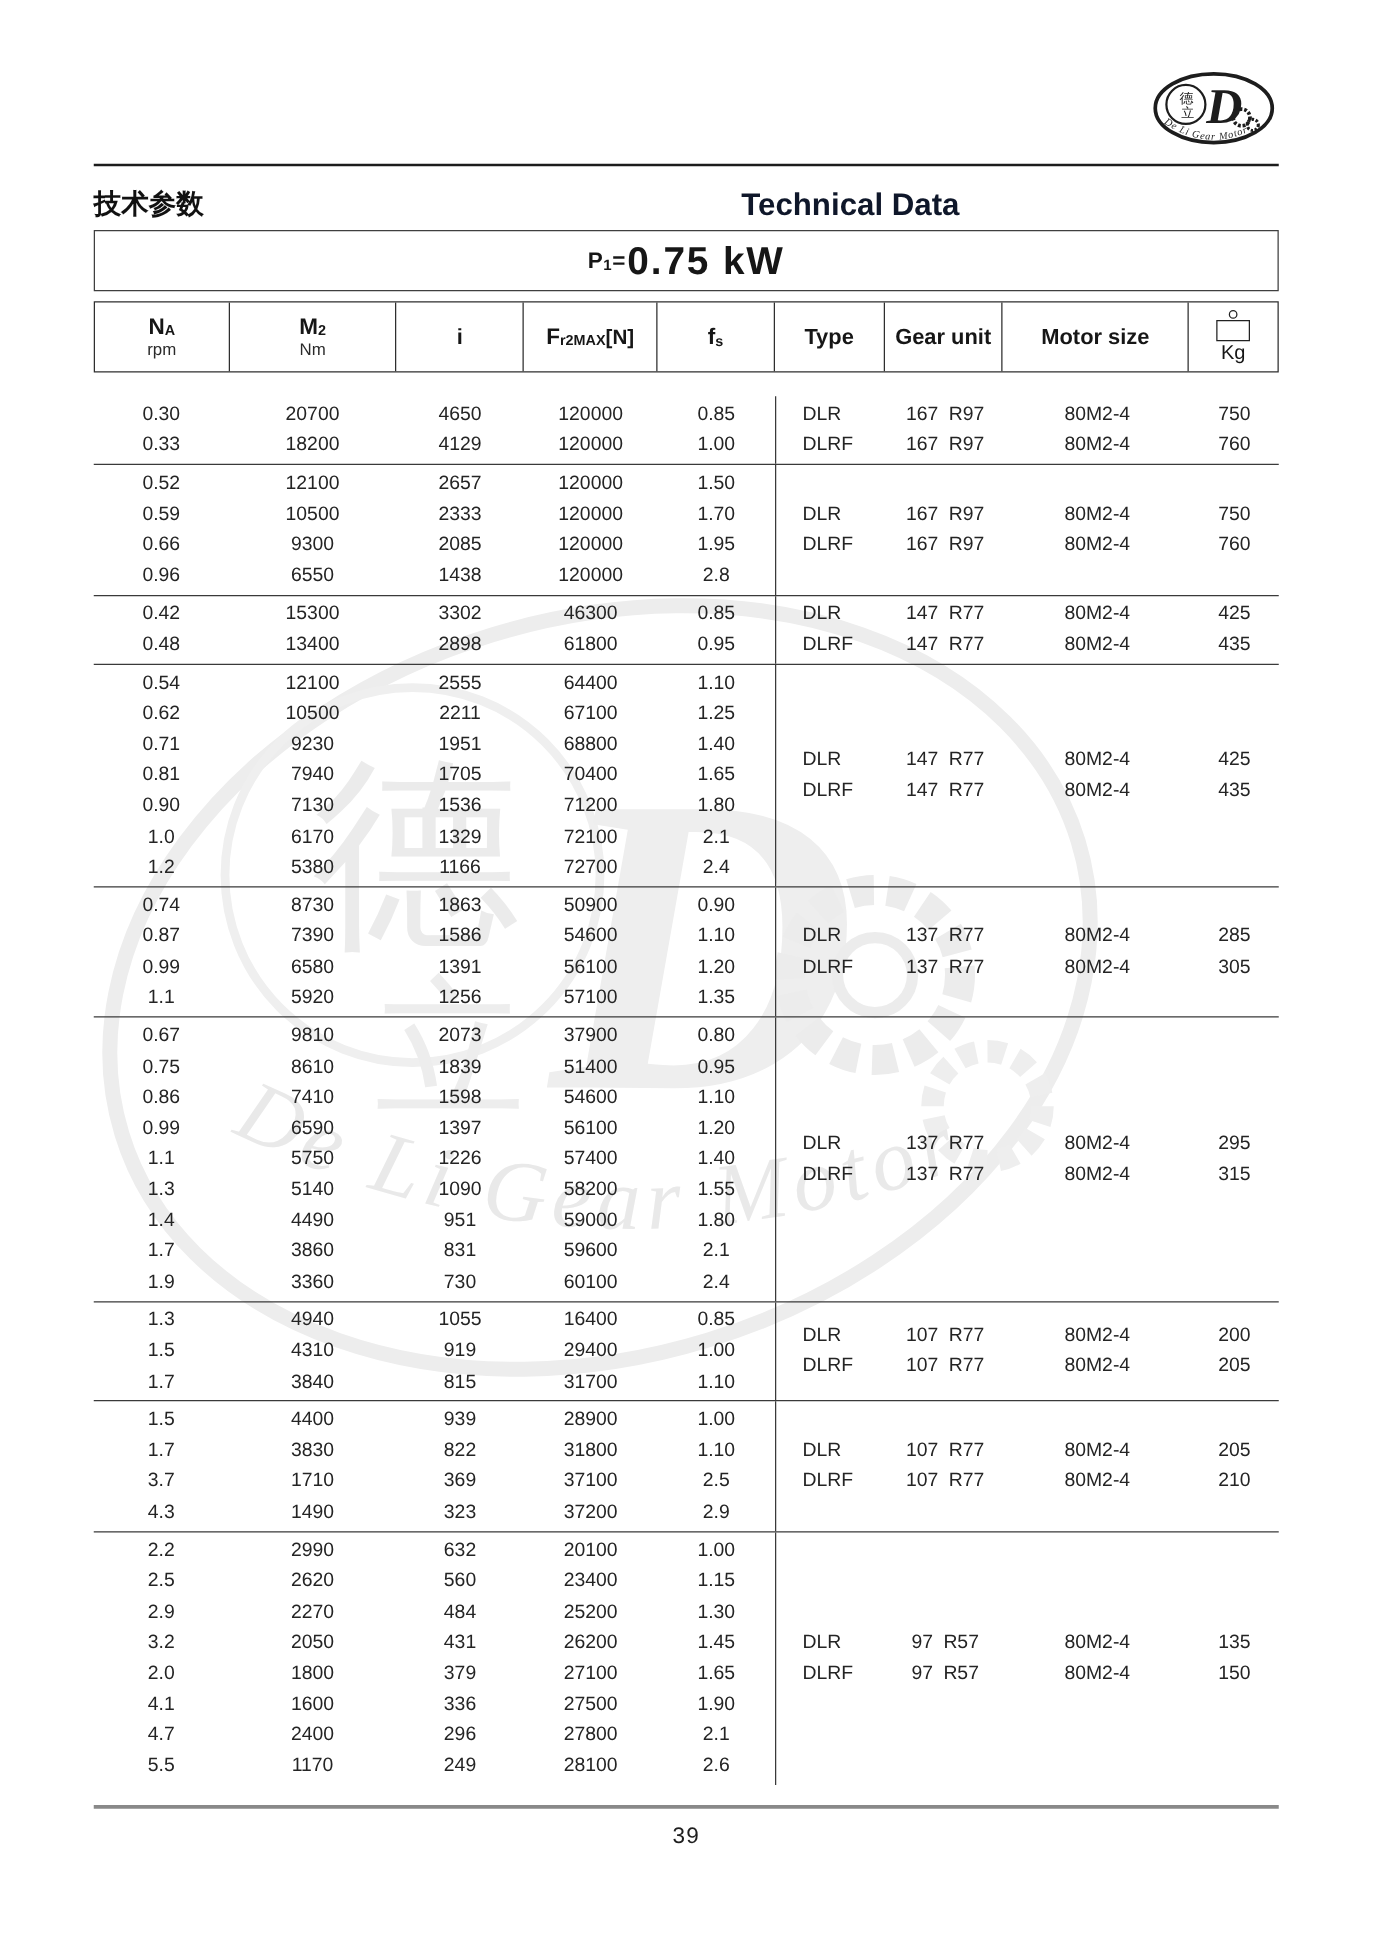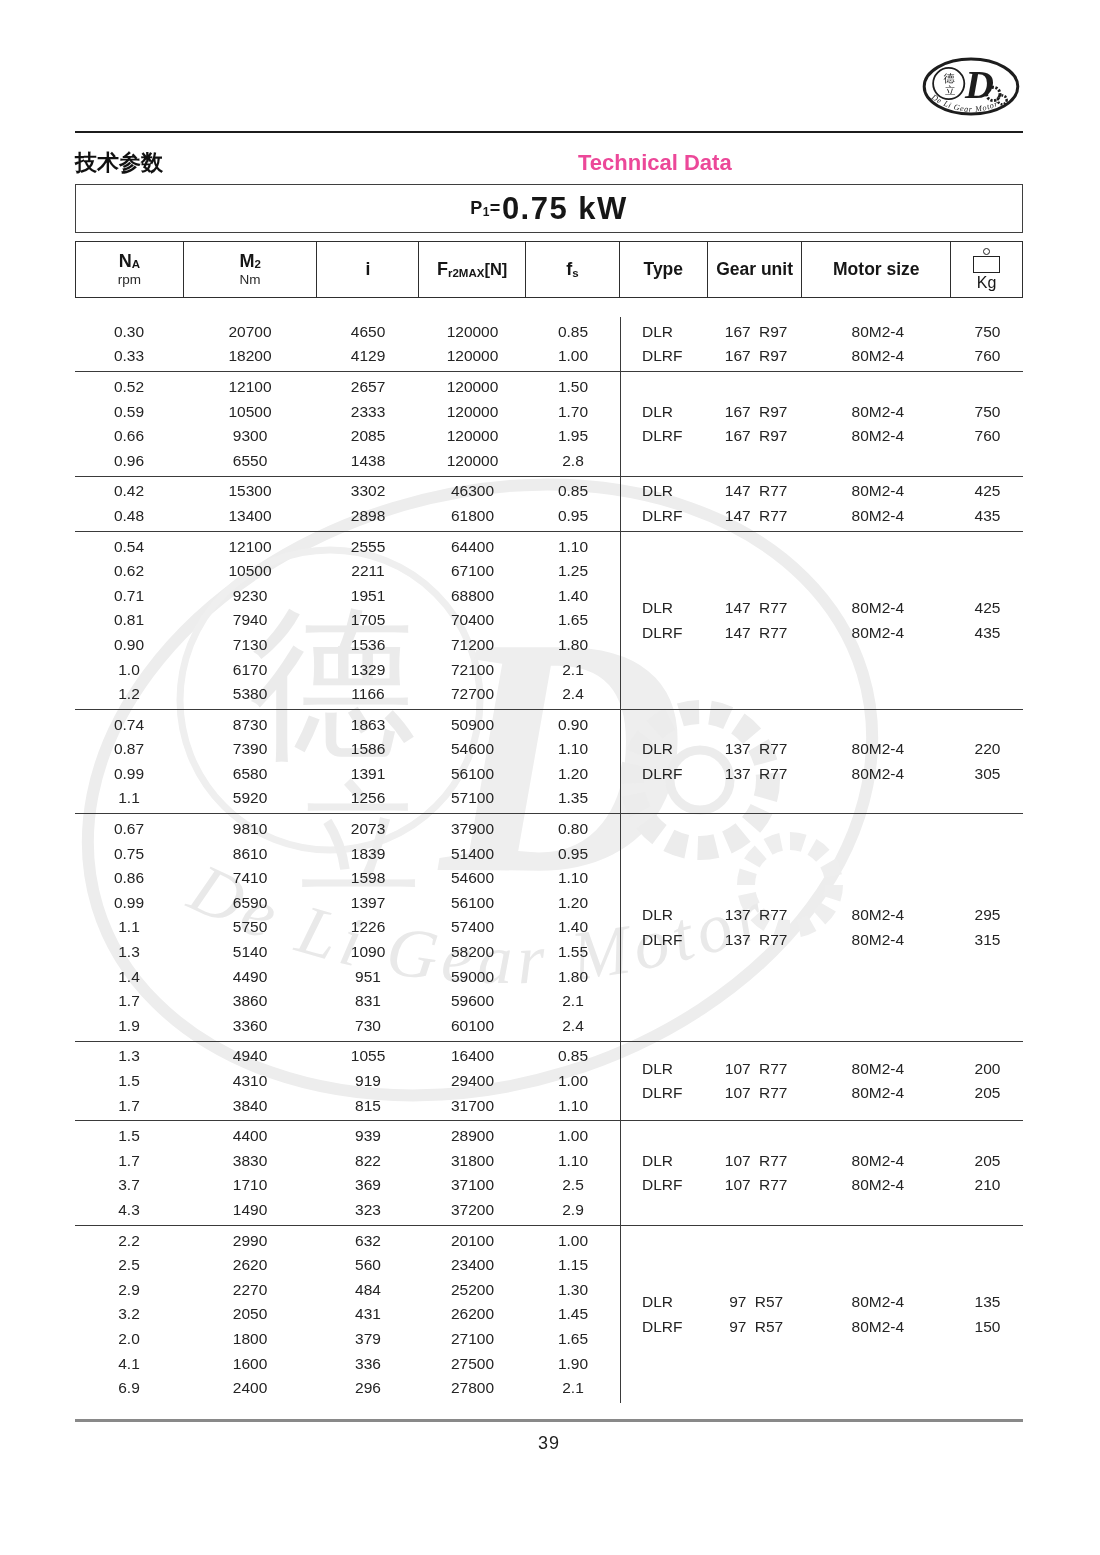--- a/index.html
+++ b/index.html
@@ -21,21 +21,21 @@
   .brand-row { display:flex; justify-content:flex-end; align-items:center; gap:16px; height:72px; }
   .brand-name {
     font-family:"Liberation Serif","DejaVu Serif",serif;
     font-size:38px; font-weight:700; letter-spacing:9px; color:#111; line-height:1;
     padding-top:6px;
   }
   .top-rule { border-top:2.2px solid #1c1c1c; margin-top:4px; }
 
   .section-row { position:relative; height:27px; margin-top:15px; }
   .title-zh { position:absolute; left:0; top:0; font-size:22px; font-weight:700; color:#111; }
-  .title-en { position:absolute; left:503px; top:2px; font-size:22px; font-weight:700; color:#ec4899; }
+  .title-en { position:absolute; left:518px; top:2px; font-size:25px; font-weight:700; color:#0f172a; }
 
   
   .power-box {
     margin-top:9px; height:49px; border:1.6px solid #3f3f3f;
     display:flex; align-items:center; justify-content:center; background:transparent;
   }
   .p-prefix { font-size:18px; font-weight:700; color:#161616; letter-spacing:0.5px; }
   .p-prefix sub { font-size:12px; font-weight:700; position:relative; top:2px; vertical-align:baseline; }
   .p-value { font-size:31px; font-weight:700; color:#161616; letter-spacing:1.5px; margin-left:1px; }
 
@@ -382,21 +382,21 @@
               <span class="lc c2">1256</span>
               <span class="lc c3">57100</span>
               <span class="lc c4">1.35</span>
             </div>
           </div>
           <div class="right">
             <div class="srow">
               <span class="rc r0">DLR</span>
               <span class="rc r1">137 R77</span>
               <span class="rc r2">80M2-4</span>
-              <span class="rc r3">220</span>
+              <span class="rc r3">285</span>
             </div>
             <div class="srow">
               <span class="rc r0">DLRF</span>
               <span class="rc r1">137 R77</span>
               <span class="rc r2">80M2-4</span>
               <span class="rc r3">305</span>
             </div>
           </div>
         </div>
         <div class="group">
@@ -603,26 +603,33 @@
               <span class="lc c4">1.65</span>
             </div>
             <div class="lrow">
               <span class="lc c0">4.1</span>
               <span class="lc c1">1600</span>
               <span class="lc c2">336</span>
               <span class="lc c3">27500</span>
               <span class="lc c4">1.90</span>
             </div>
             <div class="lrow">
-              <span class="lc c0">6.9</span>
+              <span class="lc c0">4.7</span>
               <span class="lc c1">2400</span>
               <span class="lc c2">296</span>
               <span class="lc c3">27800</span>
               <span class="lc c4">2.1</span>
             </div>
+            <div class="lrow">
+              <span class="lc c0">5.5</span>
+              <span class="lc c1">1170</span>
+              <span class="lc c2">249</span>
+              <span class="lc c3">28100</span>
+              <span class="lc c4">2.6</span>
+            </div>
           </div>
           <div class="right">
             <div class="srow">
               <span class="rc r0">DLR</span>
               <span class="rc r1">97 R57</span>
               <span class="rc r2">80M2-4</span>
               <span class="rc r3">135</span>
             </div>
             <div class="srow">
               <span class="rc r0">DLRF</span>

